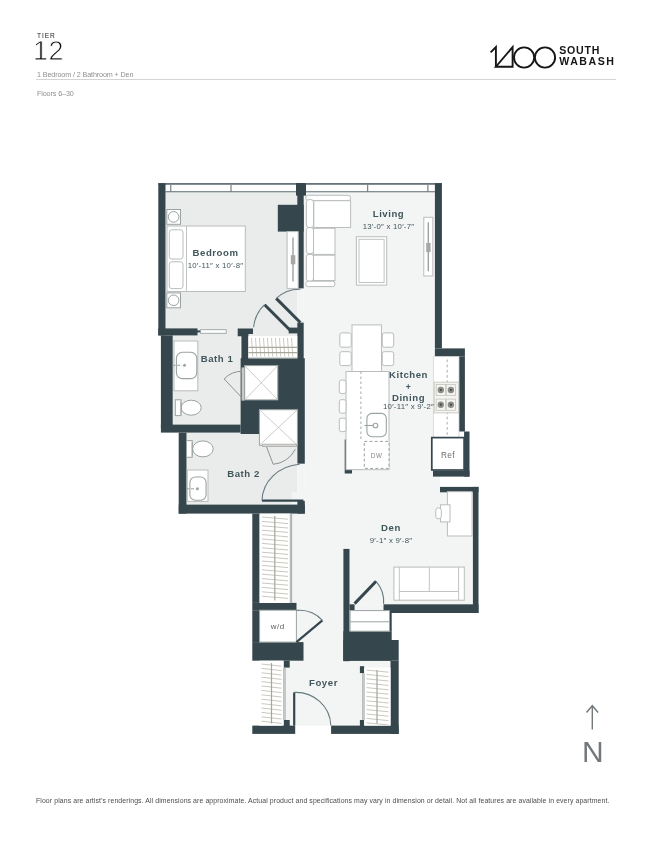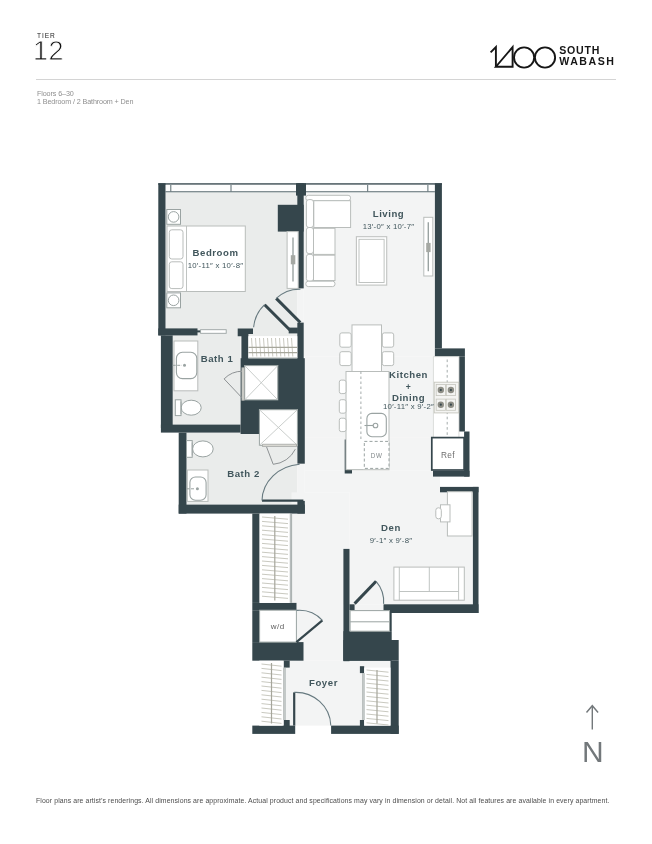--- a/index.html
+++ b/index.html
@@ -1,21 +1,21 @@
 <!DOCTYPE html>
 <html><head>
 <meta charset="utf-8">
 <style>
   html,body{margin:0;padding:0;background:#fff;}
   .page{position:relative;width:652px;height:844px;background:#fff;overflow:hidden;
         font-family:"Liberation Sans", sans-serif;}
   .tier{position:absolute;left:37px;top:31.5px;font-size:6.6px;letter-spacing:0.9px;color:#1c1c1c;}
   .num{position:absolute;left:33px;top:35.5px;font-size:27px;color:#111;letter-spacing:0.5px;-webkit-text-stroke:0.8px #fff;}
   .rule{position:absolute;left:36px;top:79px;width:580px;height:1px;background:#d4d4d4;}
-  .sub1{position:absolute;left:37px;top:97px;font-size:7.2px;color:#8f8f8f;letter-spacing:-0.12px;}
+  .sub1{position:absolute;left:37px;top:70px;font-size:7.2px;color:#8f8f8f;letter-spacing:-0.12px;}
   .sub2{position:absolute;left:37px;top:89px;font-size:7.2px;color:#8f8f8f;letter-spacing:-0.12px;}
   .foot{position:absolute;left:36px;top:797px;font-size:6.9px;color:#4c4c4c;letter-spacing:0.1px;}
 </style>
 </head>
 <body>
 <div class="page">
 
   <div class="tier">TIER</div>
 
   <div class="num">12</div>

